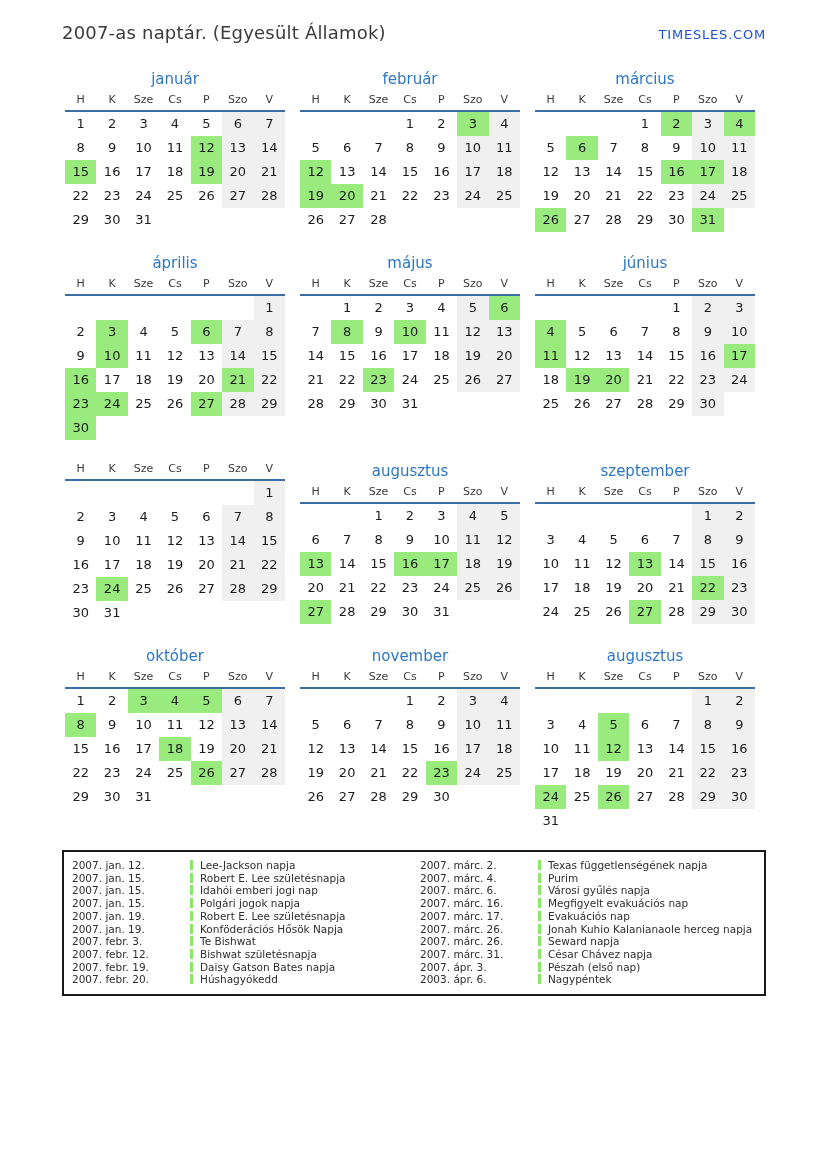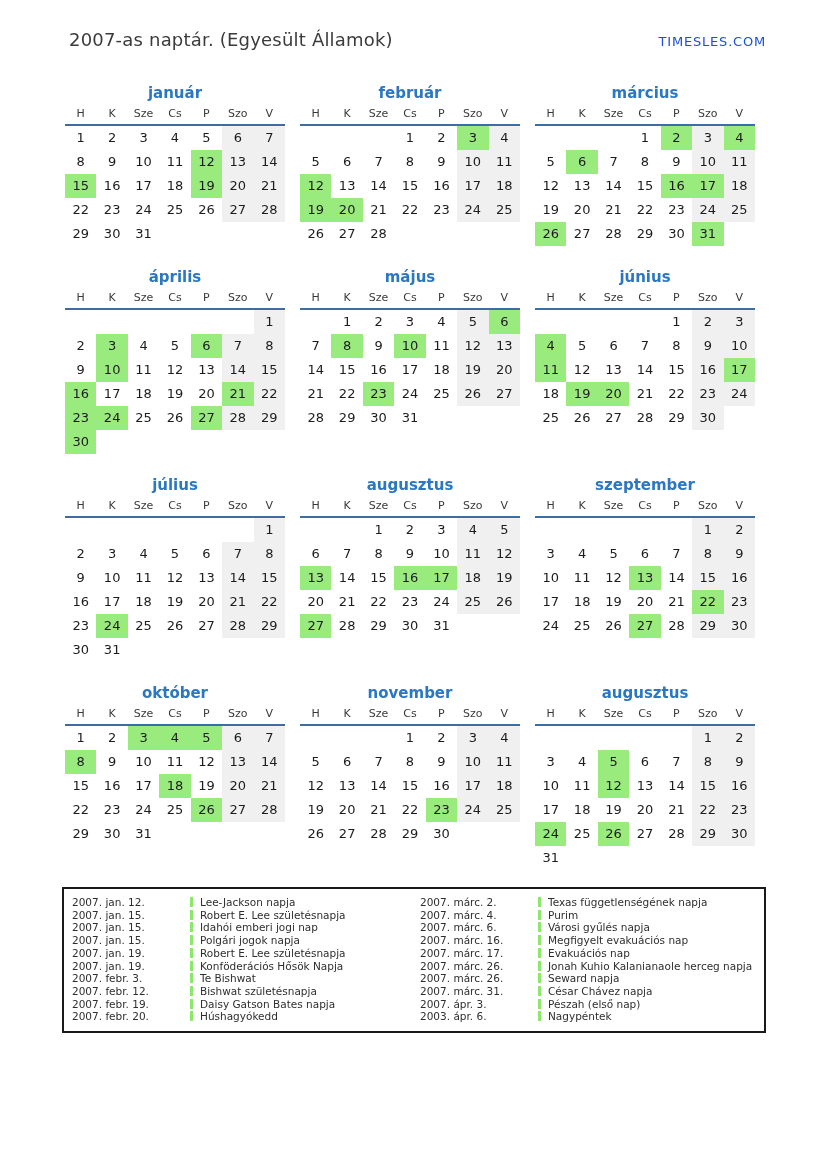--- a/index.html
+++ b/index.html
@@ -11,38 +11,38 @@
   }
   .page { padding: 14px 61px 0 62px; }
 
   
   header {
     display: flex; justify-content: space-between; align-items: baseline;
     margin: 8px 0 0 0;
   }
   h1.title {
     font-size: 18px; font-weight: 400; color: #3b3b3b;
-    margin: 7px; letter-spacing: 0.2px;
+    margin: 0; letter-spacing: 0.2px;
   }
   a.logo {
     font-size: 13px; color: #1d4ed8; text-decoration: none;
     letter-spacing: 0.8px; cursor: pointer;
   }
 
   
   .months {
     margin-top: 27px; margin-left: 3px;
     display: grid;
     grid-template-columns: repeat(3, 220px);
     column-gap: 15px; row-gap: 22px;
     align-items: start;
   }
   .month { width: 220px; }
   .month-title {
-    text-align: center; color: #2c77c2; font-size: 15px; font-weight: 700;
+    text-align: center; color: #2c77c2; font-size: 15px; font-weight: 400;
     margin: 0 0 5px 0;
   }
   table.cal { border-collapse: collapse; width: 220px; table-layout: fixed; }
   table.cal th {
     font-size: 11px; font-weight: 400; color: #3a3a3a;
     padding: 0 0 4px 0; text-align: center;
     border-bottom: 2px solid #3d6da6;
   }
   table.cal td {
     height: 24px; padding: 0; text-align: center;
@@ -456,21 +456,20 @@
               <td>27</td>
               <td>28</td>
               <td>29</td>
               <td class="wknd">30</td>
               <td></td>
             </tr>
           </tbody>
         </table>
       </section>
       <section class="month">
-        <h2 class="month-title">július</h2>
         <table class="cal">
           <thead>
             <tr>
               <th>H</th>
               <th>K</th>
               <th>Sze</th>
               <th>Cs</th>
               <th>P</th>
               <th>Szo</th>
               <th>V</th>

